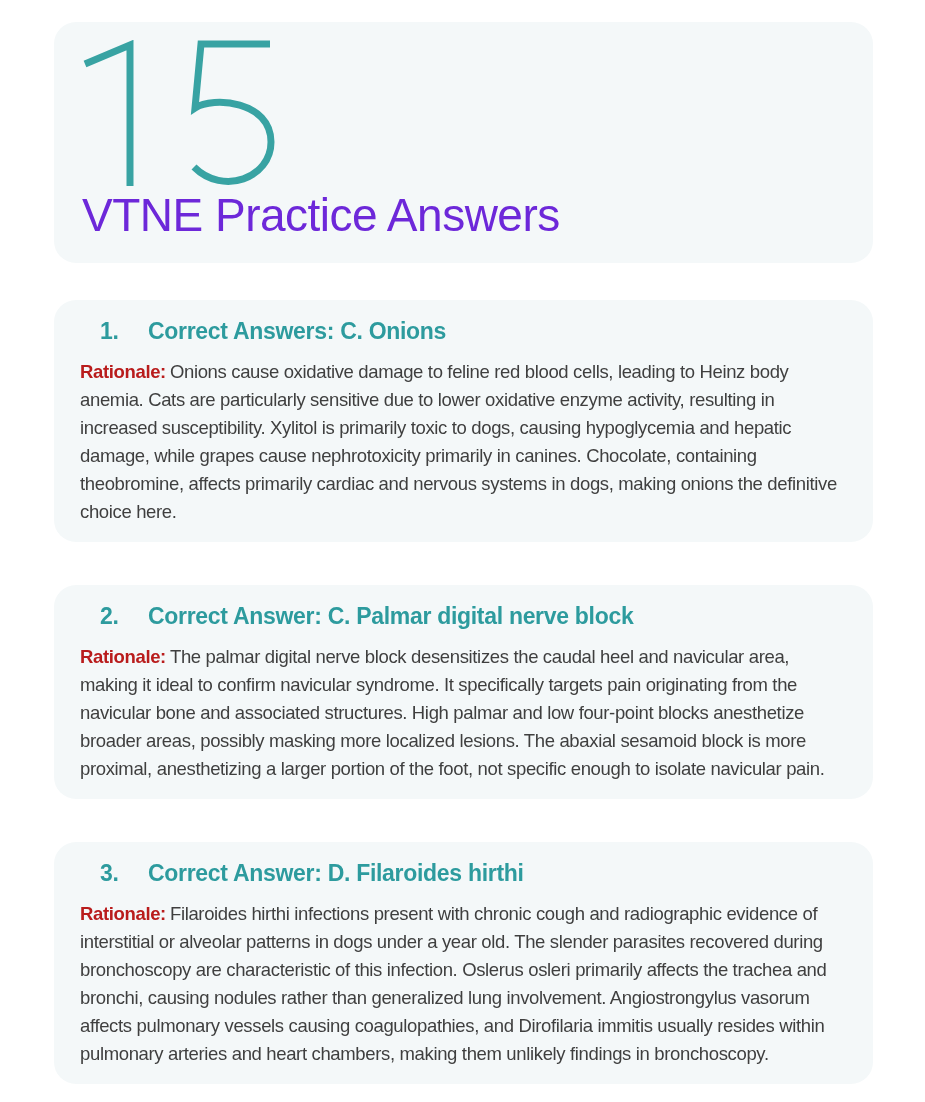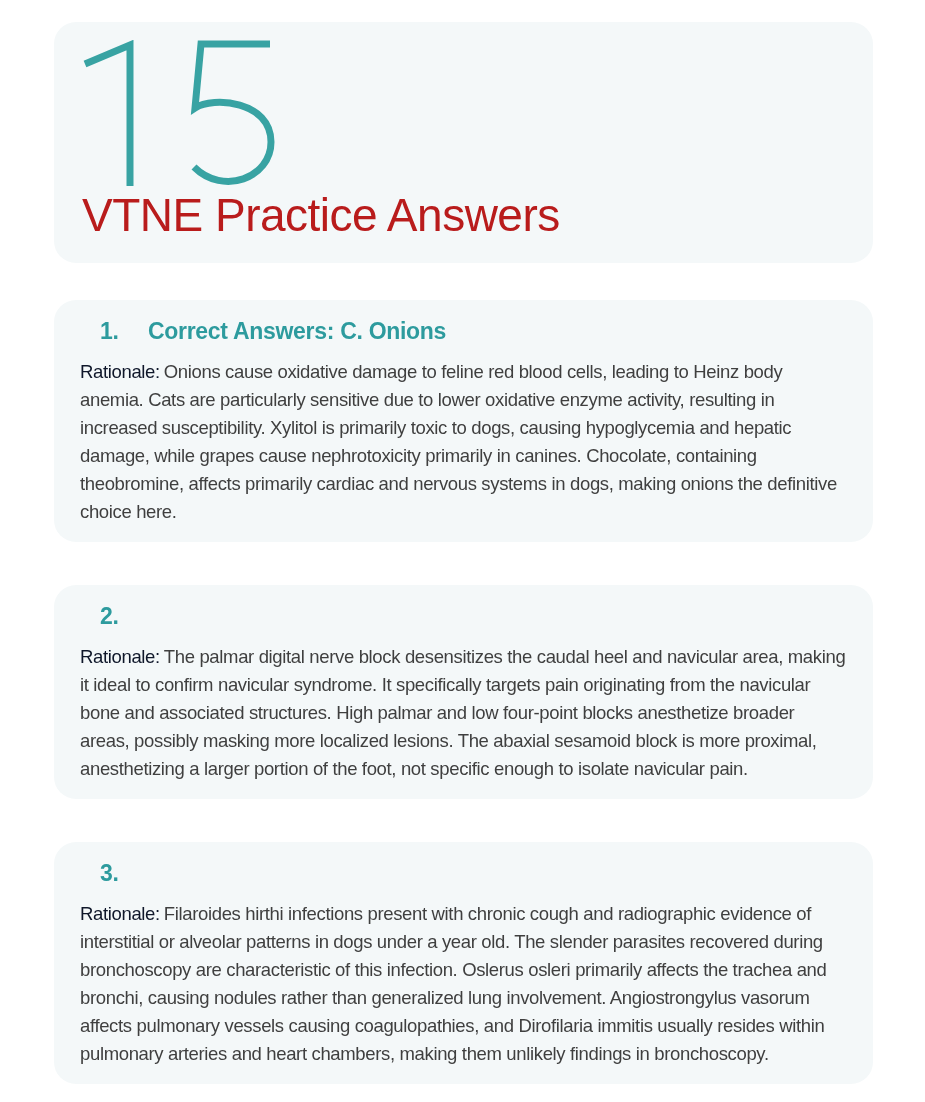--- a/index.html
+++ b/index.html
@@ -29,21 +29,21 @@
   }
   .chapter-number-svg {
     display: block;
     margin-left: 0px;
     margin-top: 2px;
   }
   .page-title {
     font-size: 46px;
     font-weight: normal;
     letter-spacing: -0.5px;
-    color: #b91c1c;
+    color: #6d28d9;
     margin-top: 2px;
     line-height: 1.0;
   }
   .answer-card {
     padding: 18px 24px 16px 26px;
     margin-bottom: 43px;
   }
   .answer-heading {
     display: flex;
     align-items: baseline;
@@ -59,22 +59,22 @@
     flex: 0 0 48px;
   }
   .rationale {
     font-size: 18.5px;
     letter-spacing: -0.35px;
     line-height: 28px;
     color: #3f3f3f;
     width: 768px;
   }
   .rationale-label {
-    font-weight: normal;
-    color: #0f172a;
+    font-weight: bold;
+    color: #b91c1c;
     margin-right: 4px;
   }
 </style>
 </head>
 <body>
 
 <div class="page">
 
   <div class="card title-card">
     <svg class="chapter-number-svg" width="196" height="150" viewBox="0 0 196 150" role="img" aria-label="15">
@@ -90,24 +90,26 @@
     <div class="answer-heading">
       <span class="answer-number">1.</span>
       <span class="answer-heading-text">Correct Answers: C. Onions</span>
     </div>
     <p class="rationale"><strong class="rationale-label">Rationale:</strong><span>Onions cause oxidative damage to feline red blood cells, leading to Heinz body anemia. Cats are particularly sensitive due to lower oxidative enzyme activity, resulting in increased susceptibility. Xylitol is primarily toxic to dogs, causing hypoglycemia and hepatic damage, while grapes cause nephrotoxicity primarily in canines. Chocolate, containing theobromine, affects primarily cardiac and nervous systems in dogs, making onions the definitive choice here.</span></p>
   </div>
 
   <div class="card answer-card">
     <div class="answer-heading">
       <span class="answer-number">2.</span>
+      <span class="answer-heading-text">Correct Answer: C. Palmar digital nerve block</span>
     </div>
     <p class="rationale"><strong class="rationale-label">Rationale:</strong><span>The palmar digital nerve block desensitizes the caudal heel and navicular area, making it ideal to confirm navicular syndrome. It specifically targets pain originating from the navicular bone and associated structures. High palmar and low four-point blocks anesthetize broader areas, possibly masking more localized lesions. The abaxial sesamoid block is more proximal, anesthetizing a larger portion of the foot, not specific enough to isolate navicular pain.</span></p>
   </div>
 
   <div class="card answer-card">
     <div class="answer-heading">
       <span class="answer-number">3.</span>
+      <span class="answer-heading-text">Correct Answer: D. Filaroides hirthi</span>
     </div>
     <p class="rationale"><strong class="rationale-label">Rationale:</strong><span>Filaroides hirthi infections present with chronic cough and radiographic evidence of interstitial or alveolar patterns in dogs under a year old. The slender parasites recovered during bronchoscopy are characteristic of this infection. Oslerus osleri primarily affects the trachea and bronchi, causing nodules rather than generalized lung involvement. Angiostrongylus vasorum affects pulmonary vessels causing coagulopathies, and Dirofilaria immitis usually resides within pulmonary arteries and heart chambers, making them unlikely findings in bronchoscopy.</span></p>
   </div>
 
 </div>
 
 </body></html>

